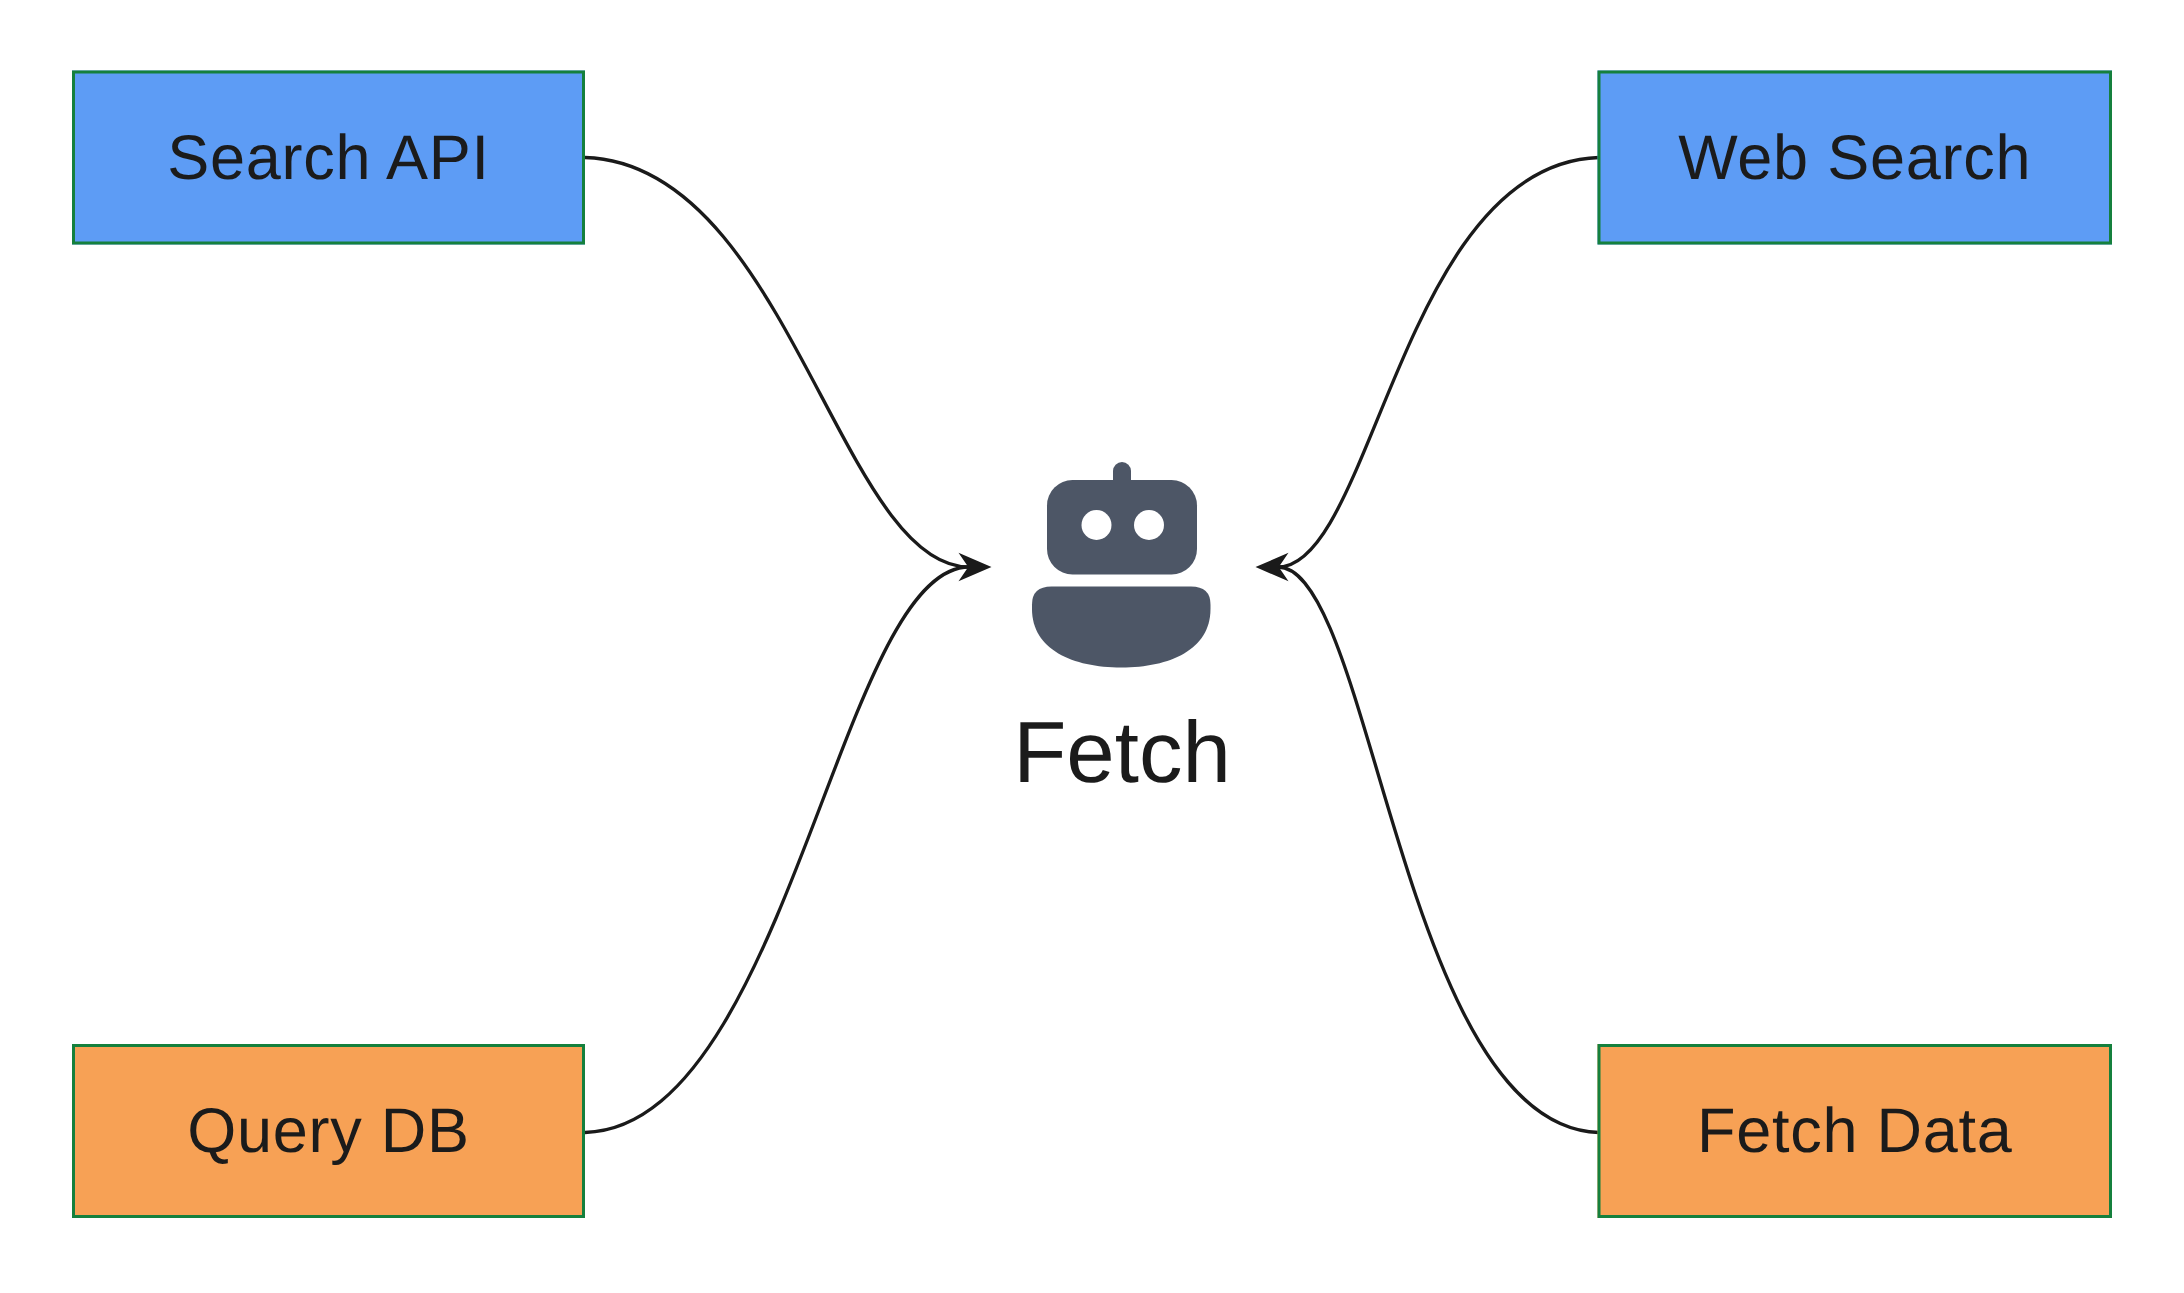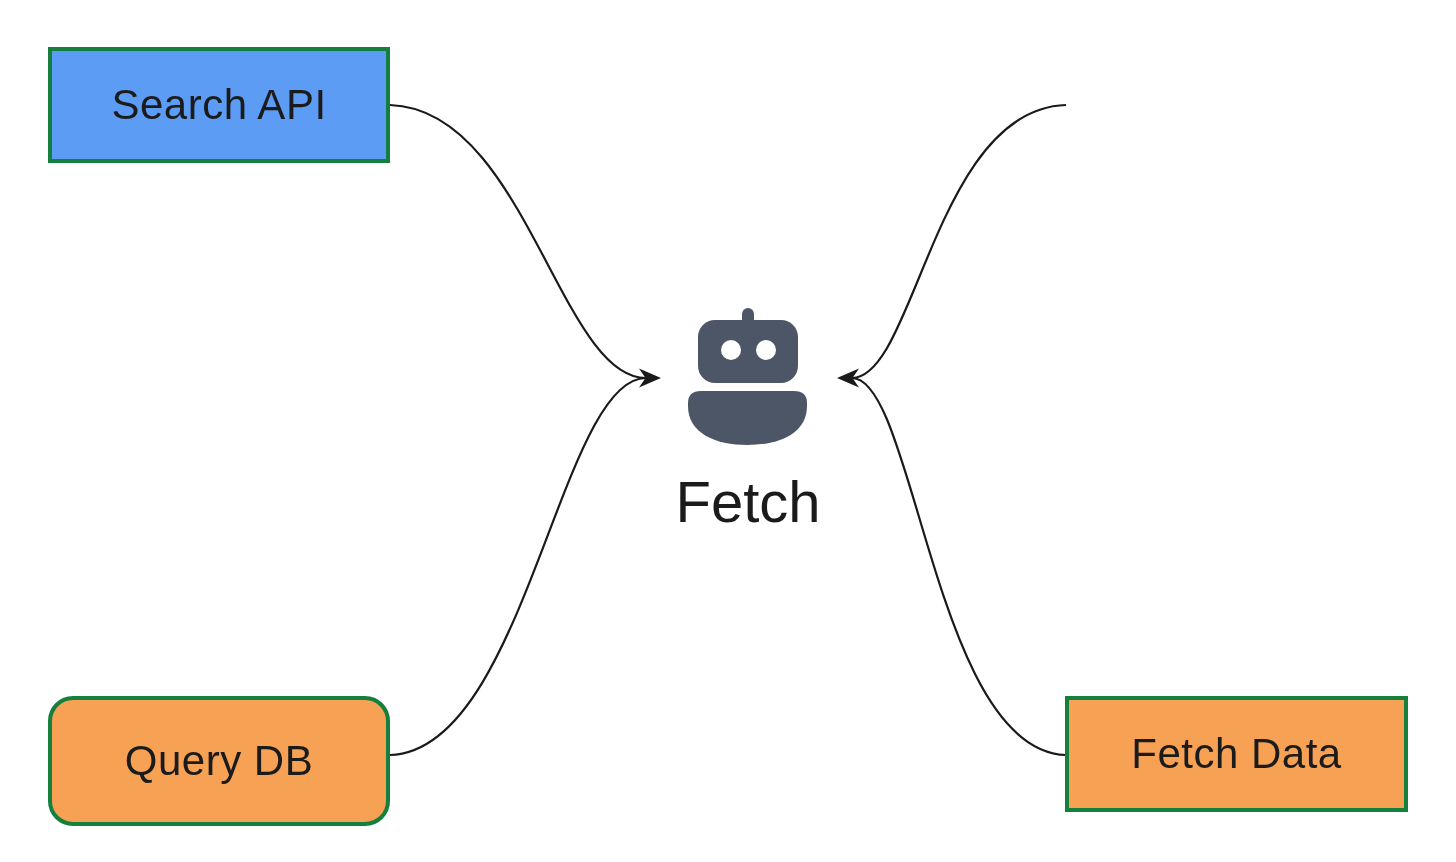--- a/index.html
+++ b/index.html
@@ -19,33 +19,33 @@
     position: absolute;
     left: 0;
     top: 0;
     width: 1456px;
     height: 862px;
     pointer-events: none;
   }
   .node {
     position: absolute;
     box-sizing: border-box;
-    border: 4px solid #15803d;
+    border: 2px solid #15803d;
     display: flex;
     align-items: center;
     justify-content: center;
     font-size: 42px;
     color: #1b1b1b;
     letter-spacing: 0.5px;
   }
   .node-blue   { background: #5d9cf5; }
   .node-orange { background: #f7a155; }
   .node-top-left     { left: 48px;   top: 47px;  width: 342px; height: 116px; }
   .node-top-right    { left: 1065px; top: 47px;  width: 343px; height: 116px; }
-  .node-bottom-left  { left: 48px;   top: 696px; width: 342px; height: 130px; border-radius: 25px; }
+  .node-bottom-left  { left: 48px;   top: 696px; width: 342px; height: 116px; }
   .node-bottom-right { left: 1065px; top: 696px; width: 343px; height: 116px; }
   .agent-label {
     position: absolute;
     left: 748px;
     top: 468px;
     transform: translateX(-50%);
     font-size: 58px;
     color: #1b1b1b;
     white-space: nowrap;
   }
@@ -74,20 +74,23 @@
                C 807 433 780 445 747.5 445
                C 715 445 688 433 688 406 L 688 403
                Q 688 391 701 391 Z"></path>
     </g>
   </svg>
 
   <div class="node node-blue node-top-left">
     <span>Search API</span>
   </div>
 
+  <div class="node node-blue node-top-right">
+    <span>Web Search</span>
+  </div>
 
   <div class="node node-orange node-bottom-left">
     <span>Query DB</span>
   </div>
 
   <div class="node node-orange node-bottom-right">
     <span>Fetch Data</span>
   </div>
 
   <div class="agent-label">Fetch</div>

